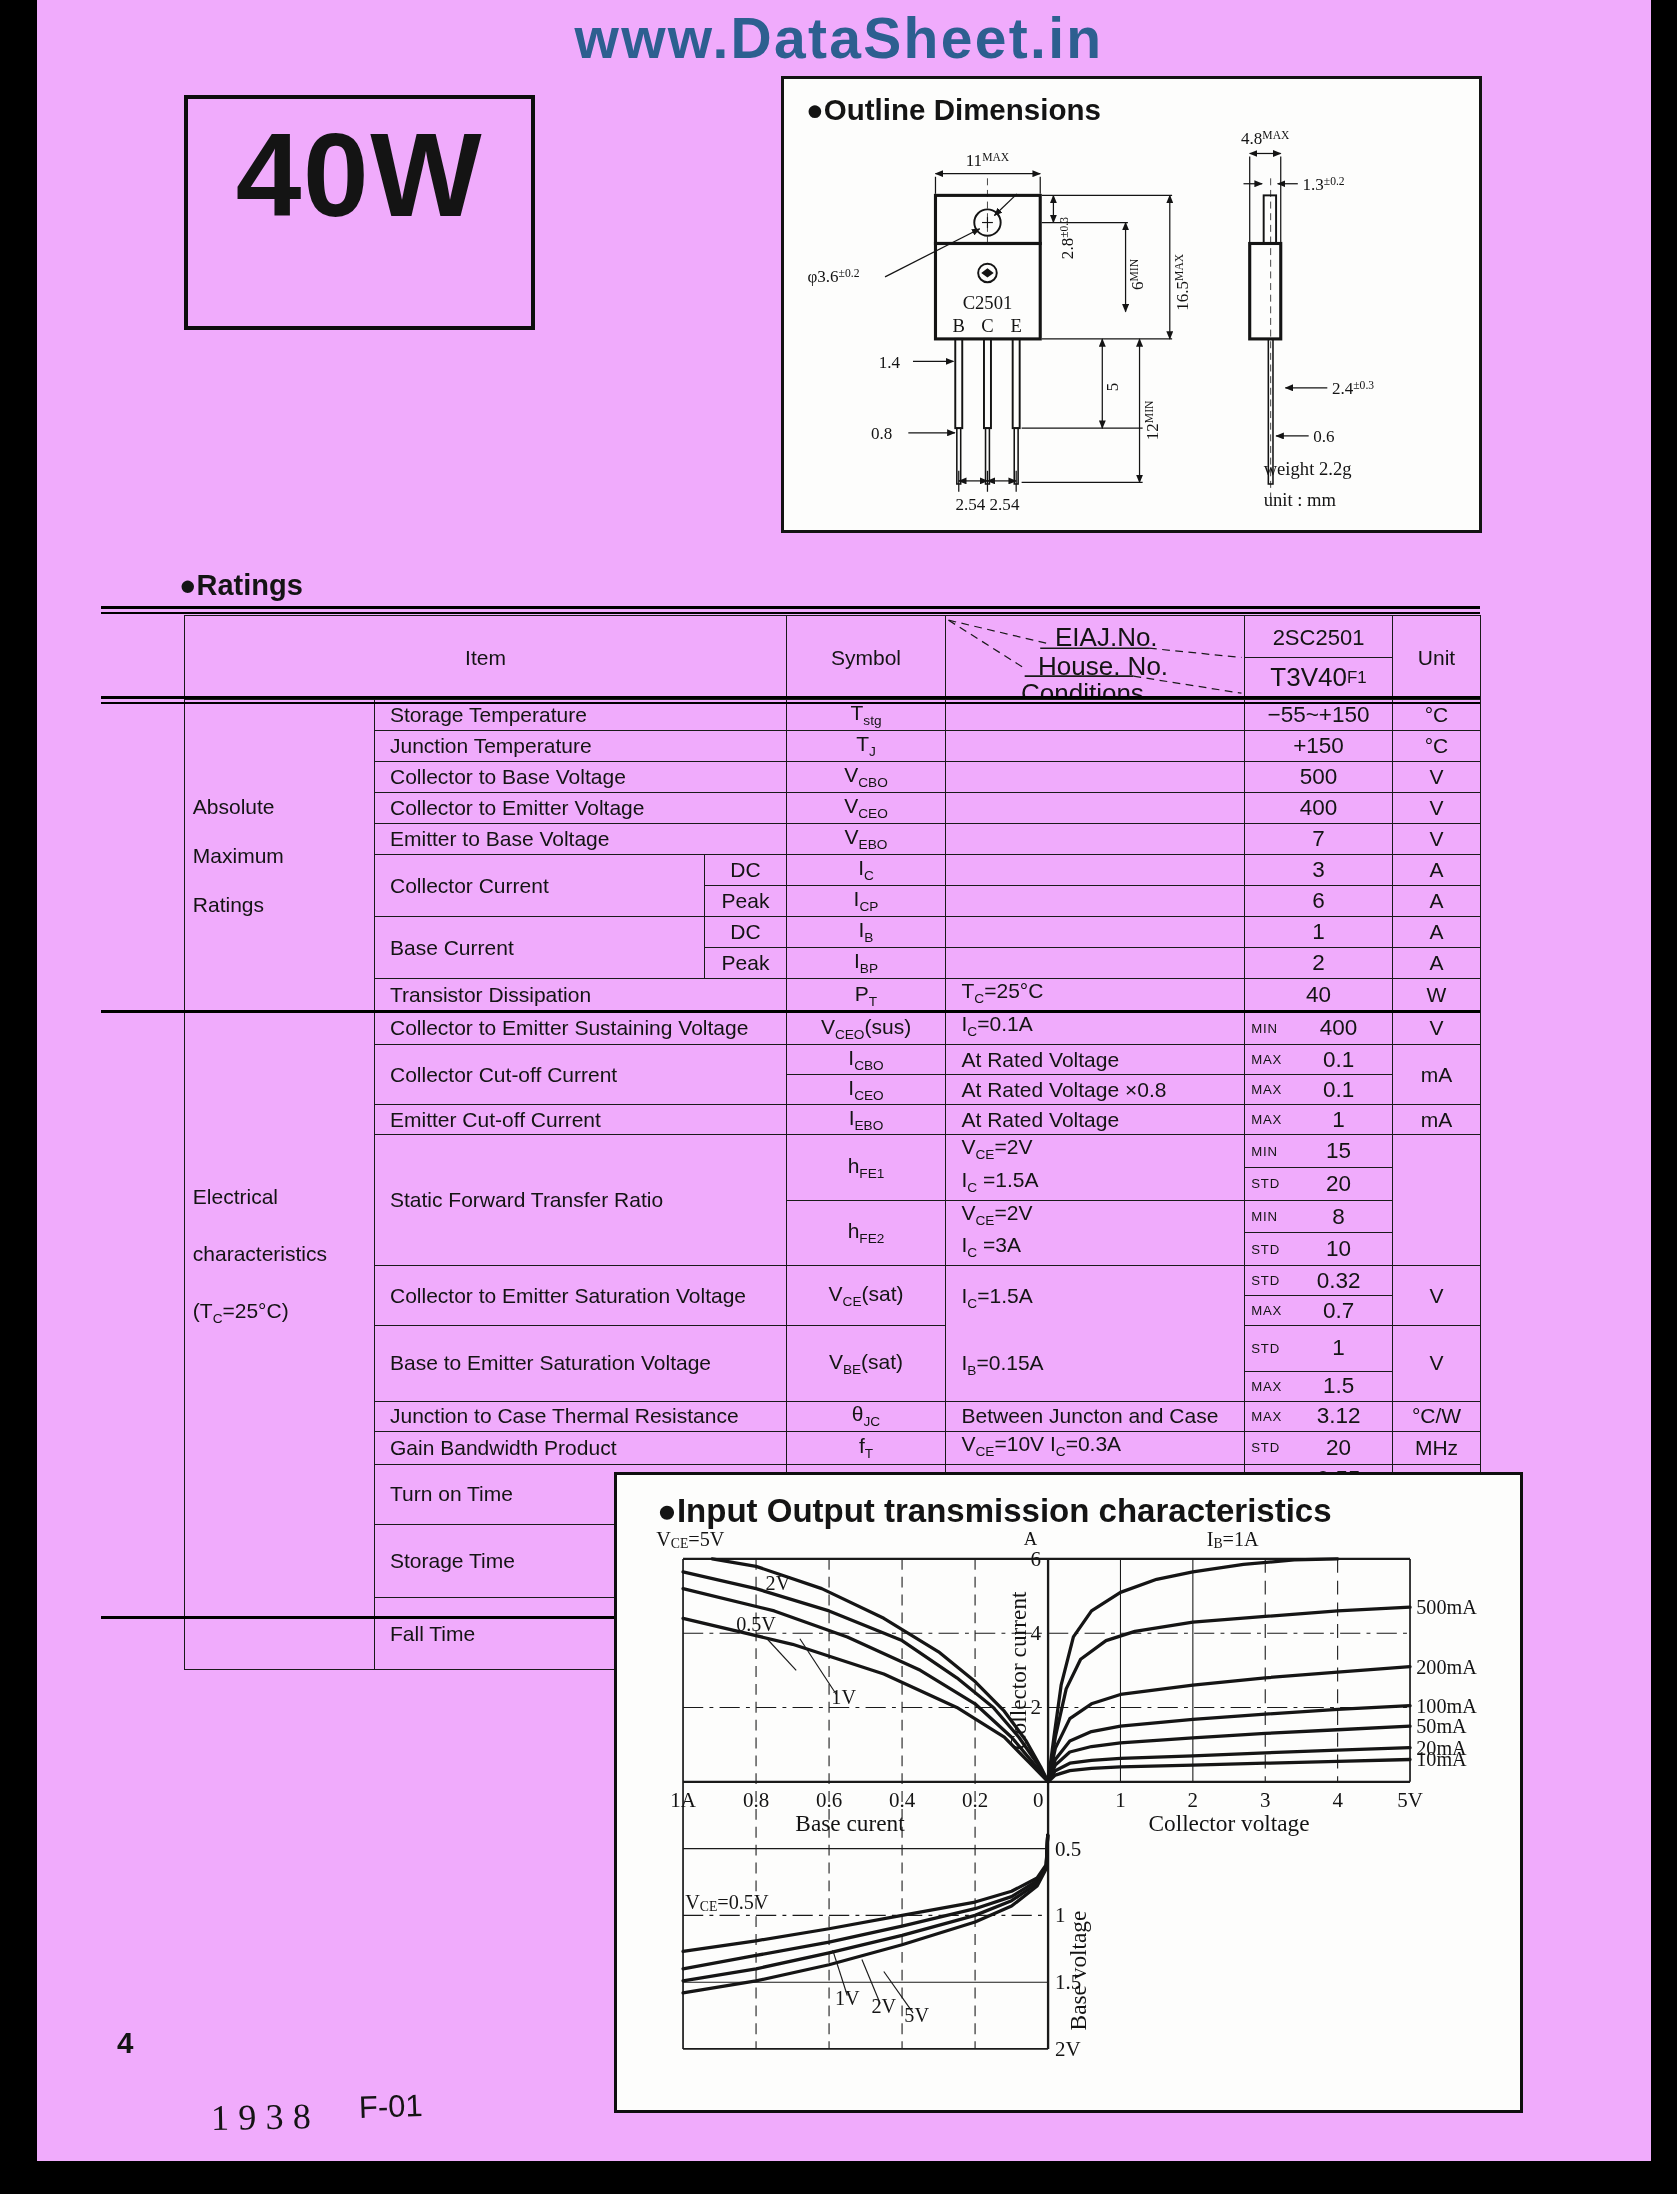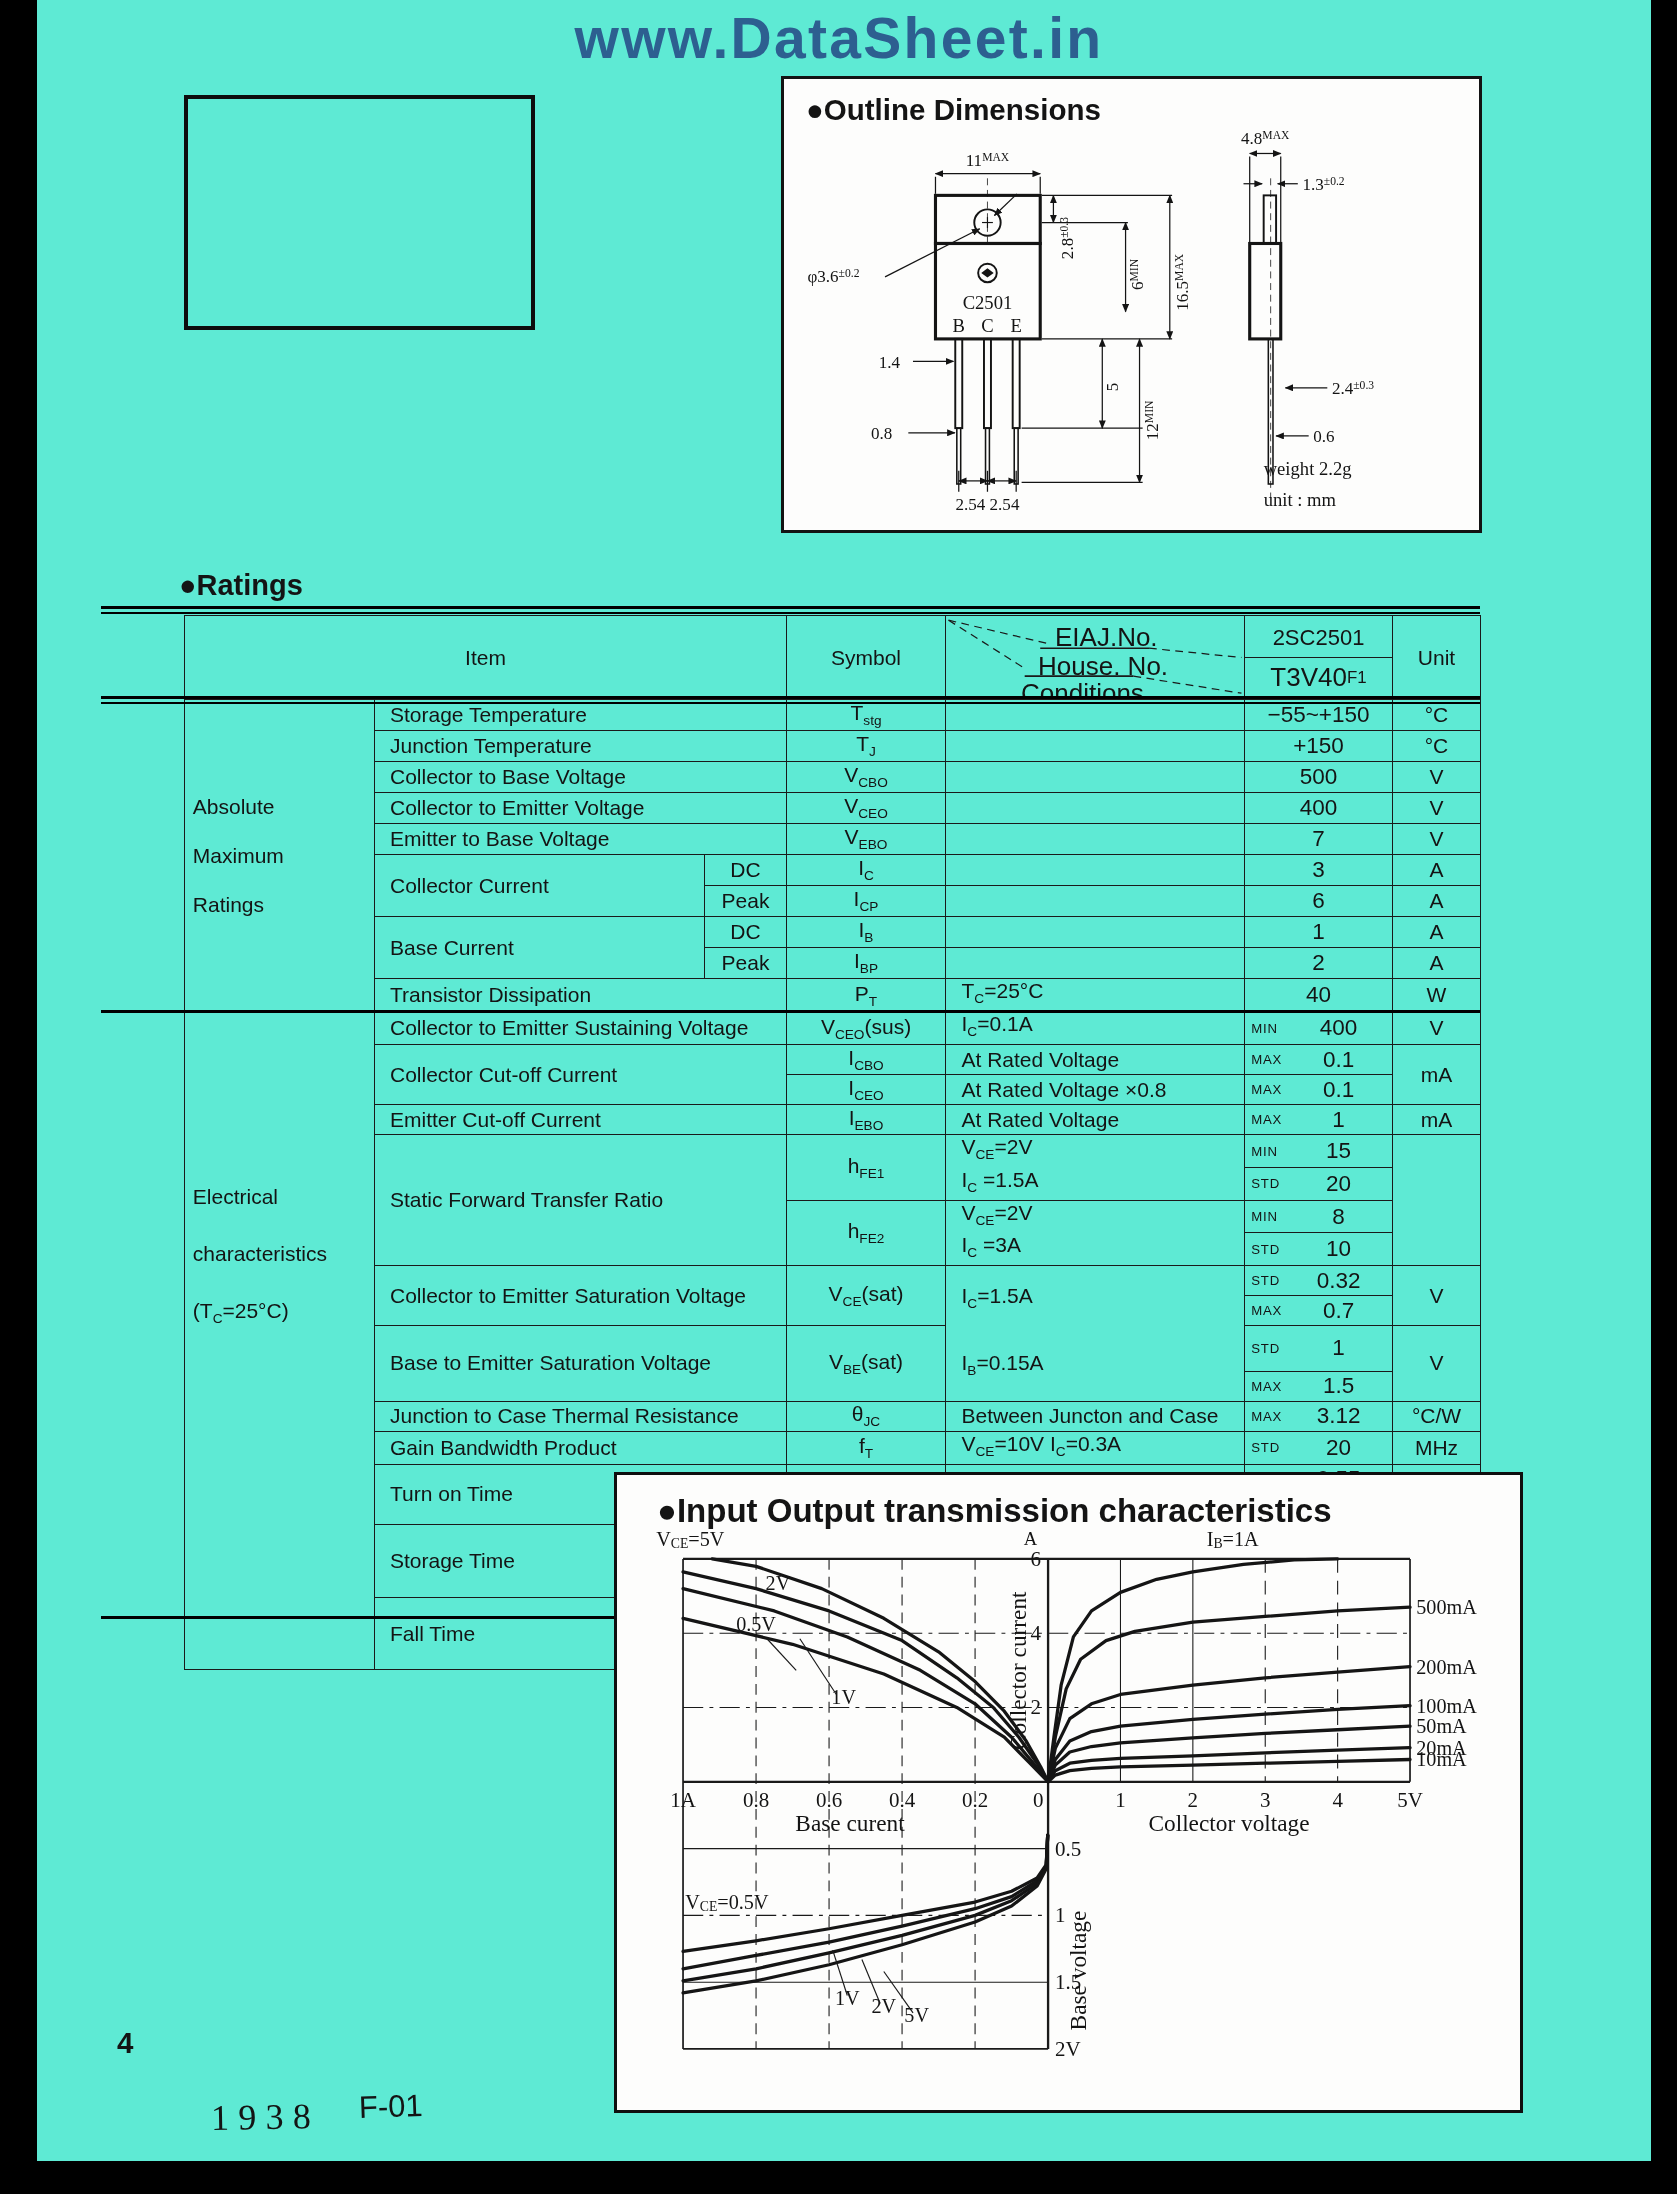--- a/index.html
+++ b/index.html
@@ -1,17 +1,17 @@
 <!DOCTYPE html>
 <html style="font-size:12.4px"><head>
 <meta charset="utf-8">
 <style>
   * { margin:0; padding:0; box-sizing:border-box; }
   html,body { background:#ffffff; }
-  .page { position:relative; width:1678px; height:2194px; background:#5eead4; overflow:hidden;
+  .page { position:relative; width:1678px; height:2194px; background:#f0abfc; overflow:hidden;
           font-family:"Liberation Sans", sans-serif; color:#141414; }
   .scanbar { position:absolute; background:#000; }
   #bar-left  { left:0; top:0; width:37px; height:2194px; }
   #bar-right { left:1651px; top:0; width:27px; height:2194px; }
   #bar-bottom{ left:0; top:2161px; width:1678px; height:33px; }
 
   .watermark { position:absolute; left:50%; top:4.7px; transform:translateX(-50%);
                font-size:57px; font-weight:bold; color:#2d5f90; letter-spacing:2.3px; white-space:nowrap; }
 
   .part-box { position:absolute; left:184px; top:95px; width:351px; height:235px;
@@ -72,20 +72,21 @@
 
 <div class="page">
 
   <div id="bar-left" class="scanbar"></div>
   <div id="bar-right" class="scanbar"></div>
   <div id="bar-bottom" class="scanbar"></div>
 
   <div class="watermark">www.DataSheet.in</div>
 
   <div class="part-box">
+    <div class="part-power">40W</div>
   </div>
 
   <div id="outline-panel" class="panel">
     <div id="outline-title" class="sec-head"><span class="sec-bullet">●</span><span>Outline Dimensions</span></div>
     <svg id="outline-svg" width="694" height="450" viewBox="0 0 894 580" font-family="Liberation Serif, serif" font-size="22" fill="#141414">
       <defs>
         <marker id="ah" markerWidth="11" markerHeight="9" refX="10" refY="4.5" orient="auto-start-reverse" markerUnits="userSpaceOnUse">
           <path d="M0,0 L11,4.5 L0,9 z" fill="#141414"></path>
         </marker>
       </defs>

